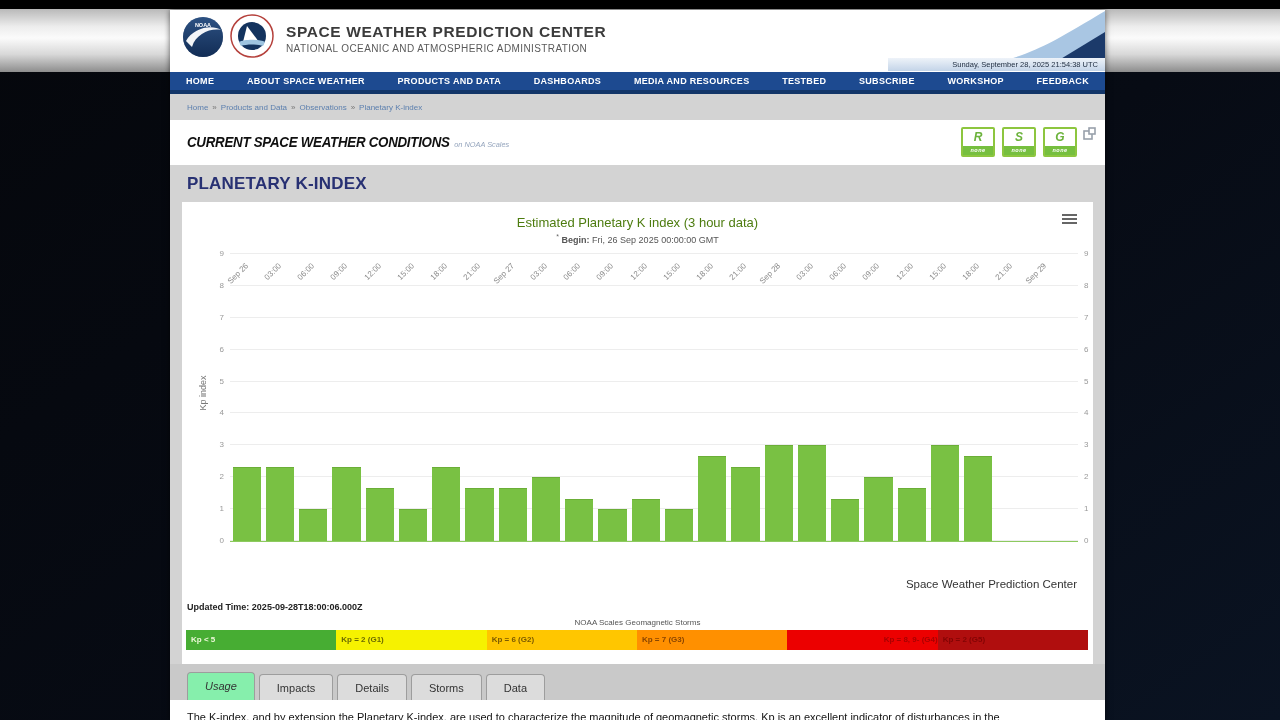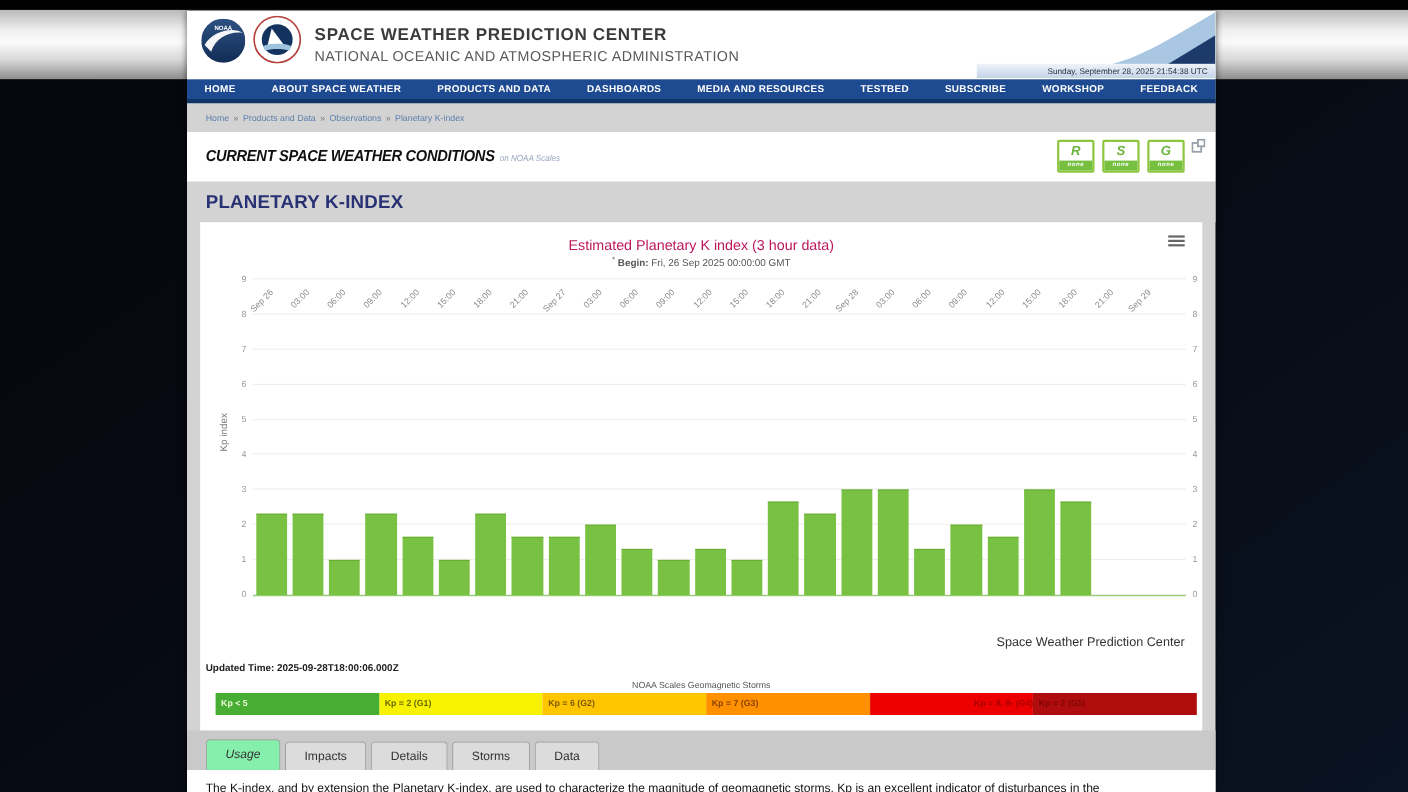--- a/index.html
+++ b/index.html
@@ -11,21 +11,21 @@
              background:linear-gradient(180deg,#b9b9b9 0%,#ededed 28%,#fbfbfb 46%,#d8d8d8 72%,#8d8d8d 100%);}
   .page{position:absolute;left:170px;top:10px;width:935px;height:710px;background:#d3d3d3;
         box-shadow:0 0 6px rgba(0,0,0,.6);}
 
   
   .site-header{position:relative;height:62px;background:#fff;overflow:hidden;}
   .logo1{position:absolute;left:13px;top:7px;}
   .logo2{position:absolute;left:60px;top:4px;}
   .header-text{position:absolute;left:116px;top:13px;}
   .site-title{font-size:15.5px;font-weight:bold;color:#3b3b3b;letter-spacing:.6px;}
-  .site-subtitle{font-size:13px;color:#5a5a5a;letter-spacing:.4px;margin-top:2px;}
+  .site-subtitle{font-size:10px;color:#5a5a5a;letter-spacing:.4px;margin-top:2px;}
   .wave{position:absolute;right:0;top:0;}
   .date-strip{position:absolute;right:0;bottom:1px;width:210px;height:13px;
               background:linear-gradient(180deg,#eef3f9,#c3d4e8);
               font-size:7.5px;color:#1d2b3e;text-align:right;line-height:13px;padding-right:7px;}
 
   
   .main-nav{height:18px;background:#1d4a90;border-bottom:4px solid #123568;
             display:flex;align-items:center;justify-content:space-between;padding:0 16px;}
   .nav-item{color:#fff;font-size:9px;font-weight:bold;letter-spacing:.3px;white-space:nowrap;cursor:pointer;}
 
@@ -46,21 +46,21 @@
   .scale-status{height:9px;background:#76bf3f;font-size:5.5px;color:#fff;text-align:center;line-height:9px;
                 font-weight:bold;letter-spacing:.5px;}
   .ext-icon{position:absolute;right:9px;top:6px;cursor:pointer;}
 
   
   .title-band{height:37px;background:#d3d3d3;line-height:37px;padding-left:17px;
               font-size:17px;font-weight:bold;color:#283173;letter-spacing:.2px;}
 
   
   .chart-panel{position:relative;margin:0 12px;height:462px;background:#fff;}
-  .chart-title{text-align:center;padding-top:13px;font-size:13px;color:#be185d;}
+  .chart-title{text-align:center;padding-top:13px;font-size:13px;color:#4d7c0f;}
   .chart-subtitle{text-align:center;font-size:9px;color:#555;margin-top:3px;}
   .chart-subtitle .marker{vertical-align:super;font-size:7px;color:#666;}
   .chart-subtitle .lbl{font-weight:bold;}
   .menu-icon{position:absolute;right:16px;top:12px;width:15px;cursor:pointer;}
   .menu-icon span{display:block;height:2px;background:#666;margin-bottom:2px;}
 
   .plot-wrap{position:absolute;left:48px;top:52px;width:848px;height:287px;}
   .gridline{position:absolute;left:0;width:100%;height:1px;background:#ededed;}
   .baseline{position:absolute;left:0;bottom:-1px;width:100%;height:2px;background:#79c143;opacity:.85;}
   .ytick{position:absolute;font-size:8px;color:#999;width:22px;}
@@ -68,21 +68,21 @@
   .ytick-right{left:854px;text-align:left;}
   .bar{position:absolute;bottom:0;background:#79c143;border-top:1px solid #6bae37;box-sizing:border-box;}
   .xtick{position:absolute;top:6px;width:70px;text-align:right;transform:rotate(-45deg);
          transform-origin:100% 50%;font-size:8px;color:#8a8a8a;white-space:nowrap;}
   .yaxis-title{position:absolute;left:-127px;top:134px;width:200px;text-align:center;
                transform:rotate(-90deg);font-size:9px;color:#777;}
   .xaxis-title{position:absolute;left:0;width:100%;top:320px;text-align:center;font-size:9px;color:#777;}
   .credit{position:absolute;right:16px;top:376px;font-size:11.5px;color:#333;}
   .updated{position:absolute;left:5px;top:400px;font-size:9px;font-weight:bold;color:#222;}
   .legend-title{position:absolute;left:0;width:100%;top:416px;text-align:center;font-size:8px;color:#555;}
-  .scale-bar{position:absolute;left:14px;right:5px;top:428px;height:20px;display:flex;}
+  .scale-bar{position:absolute;left:4px;right:5px;top:428px;height:20px;display:flex;}
   .seg{flex:1;line-height:20px;font-size:8px;padding-left:5px;box-sizing:border-box;
        white-space:nowrap;overflow:hidden;font-weight:bold;}
 
   
   .tabs-section{height:36px;background:#c9c9c9;padding-left:17px;display:flex;align-items:flex-end;}
   .tab{background:#dcdcdc;border:1px solid #9d9d9d;border-bottom:none;border-radius:4px 4px 0 0;
        font-size:11px;color:#333;padding:7px 17px 6px;margin-right:4px;cursor:pointer;position:relative;}
   .tab.active{background:#86efac;padding-bottom:8px;z-index:2;font-style:italic;}
   .tab-content{background:#fff;height:42px;padding:11px 17px 0;font-size:11px;color:#141414;}
 </style>

